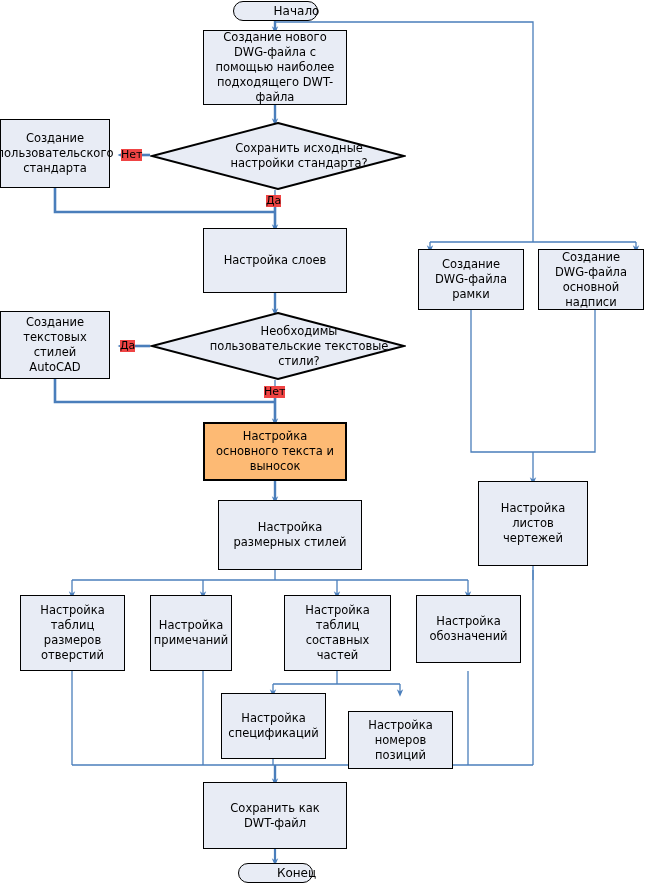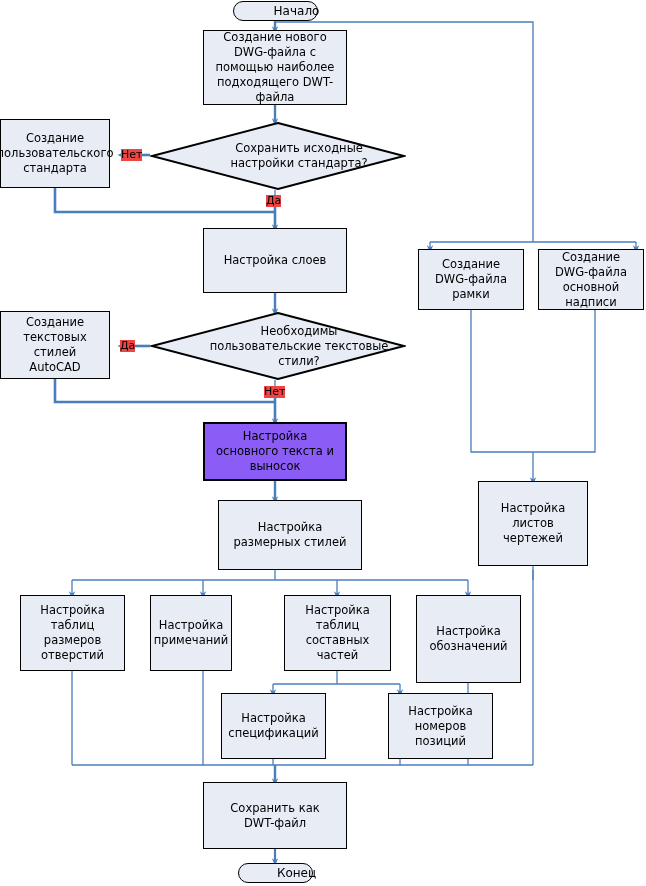--- a/index.html
+++ b/index.html
@@ -36,21 +36,21 @@
     padding-left: 42px;
   }
   .process {
     background: #e8ecf5;
     border: 1.6px solid #000000;
     font-size: 11.5px;
     line-height: 15px;
     padding: 2px 11px;
   }
   .process.highlight {
-    background: #8b5cf6;
+    background: #fdba74;
     border: 2px solid #000000;
   }
   .terminator {
     background: #e8ecf5;
     border: 1.6px solid #000000;
     border-radius: 999px;
     font-size: 12px;
     line-height: 15px;
   }
   .decision {
@@ -212,29 +212,29 @@
   </div>
 
   <div class="node process" style="left:150px; top:595px; width:82px; height:76px;">
     <span>Настройка примечаний</span>
   </div>
 
   <div class="node process" style="left:284px; top:595px; width:107px; height:76px;">
     <span>Настройка таблиц составных частей</span>
   </div>
 
-  <div class="node process" style="left:416px; top:595px; width:105px; height:88px;">
+  <div class="node process" style="left:416px; top:595px; width:105px; height:68px;">
     <span>Настройка обозначений</span>
   </div>
 
   <div class="node process" style="left:221px; top:693px; width:105px; height:66px;">
     <span>Настройка спецификаций</span>
   </div>
 
-  <div class="node process" style="left:348px; top:693px; width:105px; height:66px;margin-left:40px;">
+  <div class="node process" style="left:348px; top:711px; width:105px; height:58px;">
     <span>Настройка номеров позиций</span>
   </div>
 
   <div class="node process" style="left:203px; top:782px; width:144px; height:67px;">
     <span>Сохранить как DWT-файл</span>
   </div>
 
   <div class="node terminator" style="left:238px; top:863px; width:75px; height:20px;">
     <span>Конец</span>
   </div>

